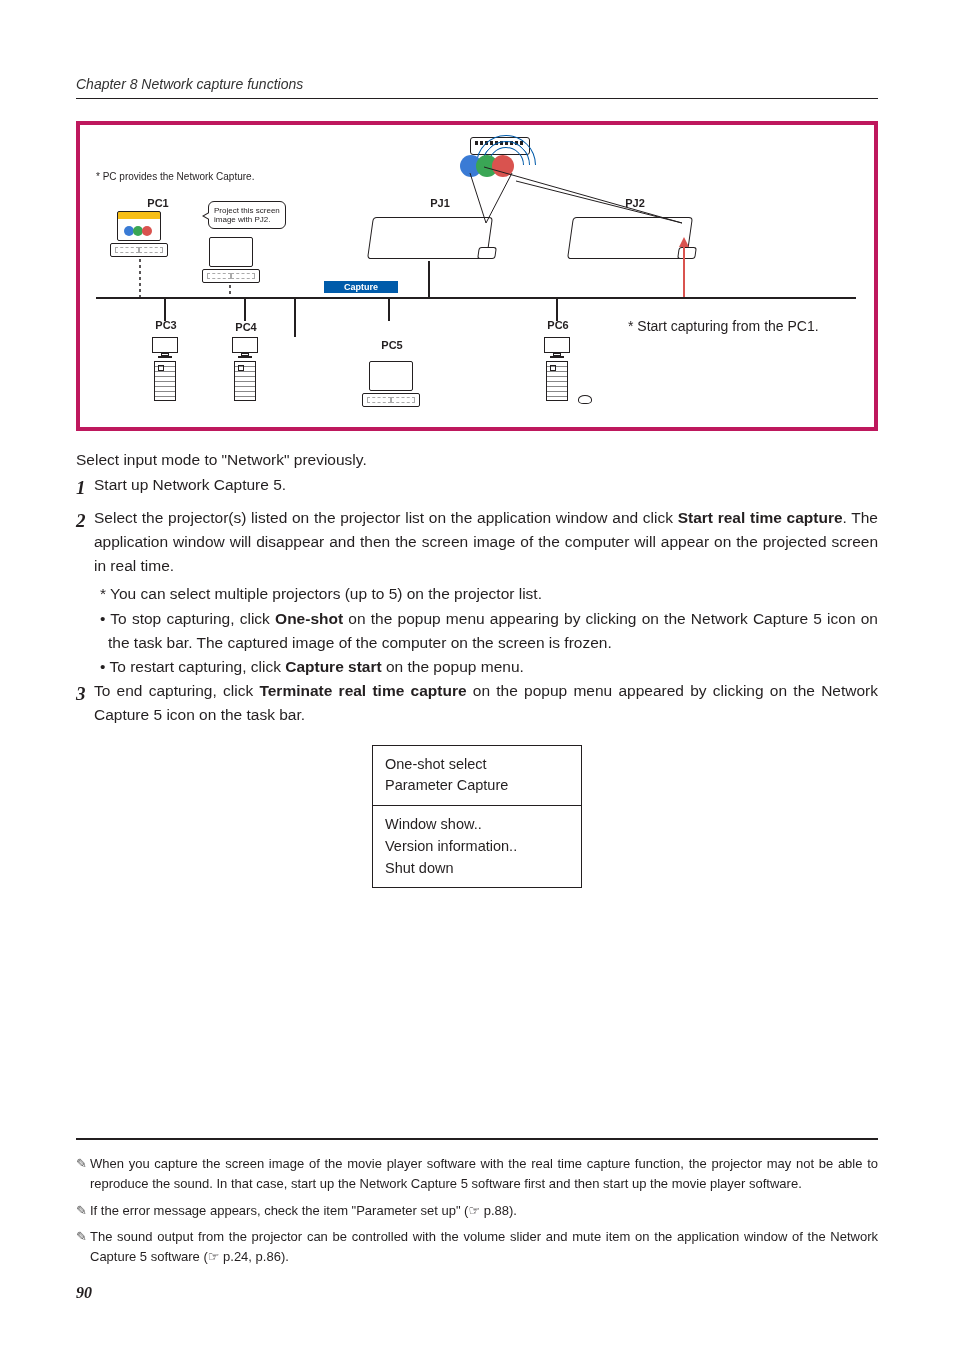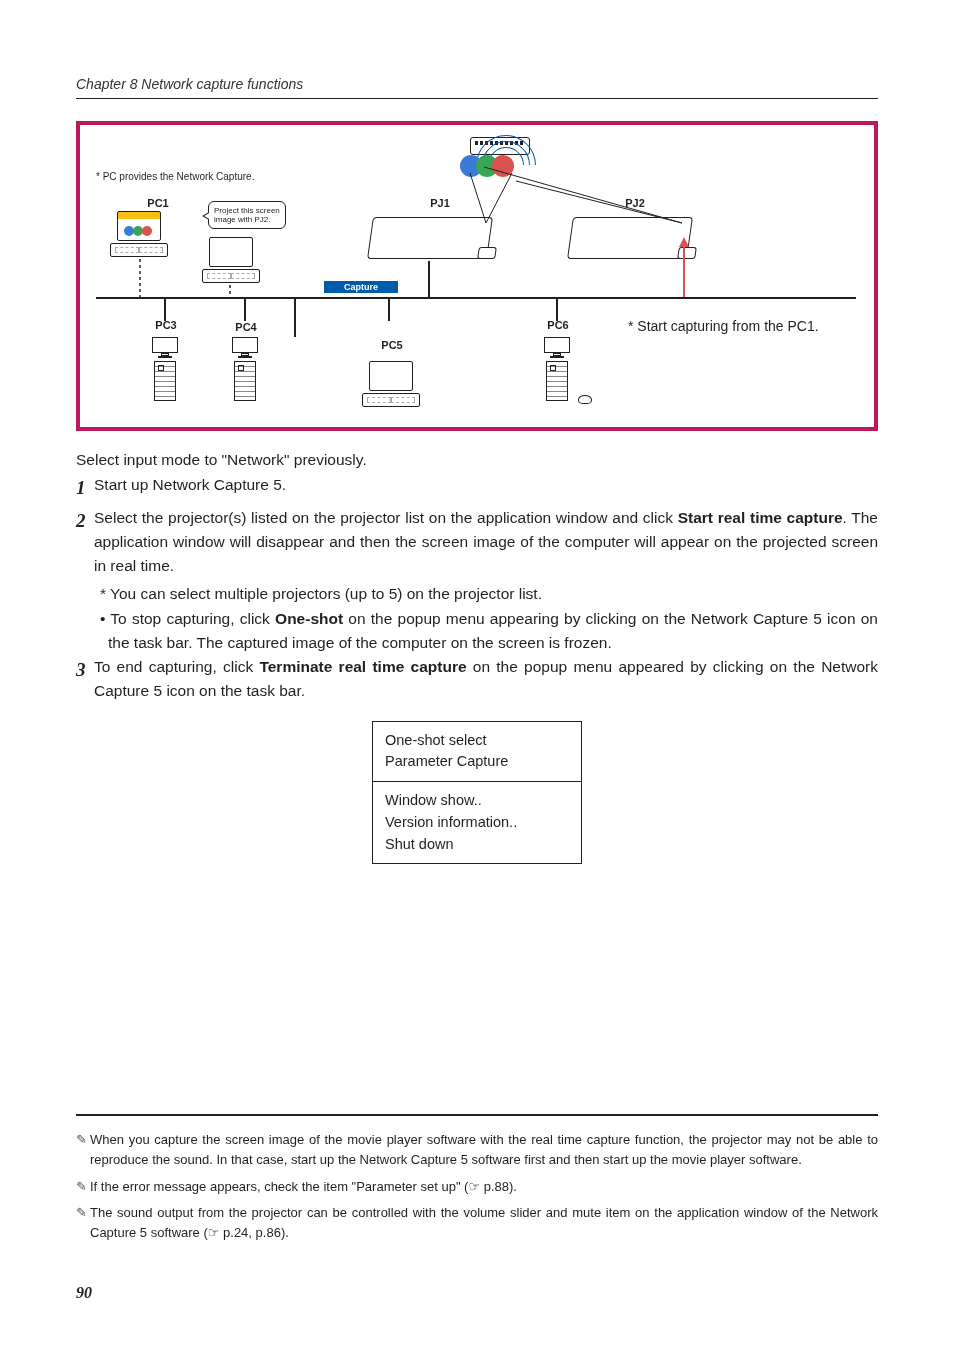--- a/index.html
+++ b/index.html
@@ -200,20 +200,23 @@
   <div class="step">
     <div class="step-num">2</div>
     <div class="step-body">
       <span>Select the projector(s) listed on the projector list on the application window and click </span><b>Start real time capture</b><span>. The application window will disappear and then the screen image of the computer will appear on the projected screen in real time.</span>
     </div>
   </div>
   <div class="sub">* You can select multiple projectors (up to 5) on the projector list.</div>
   <div class="sub">
     <span>• To stop capturing, click </span><b>One-shot</b><span> on the popup menu appearing by clicking on the Network Capture 5 icon on the task bar. The captured image of the computer on the screen is frozen.</span>
   </div>
+  <div class="sub">
+    <span>• To restart capturing, click </span><b>Capture start</b><span> on the popup menu.</span>
+  </div>
 
   <div class="step">
     <div class="step-num">3</div>
     <div class="step-body">
       <span>To end capturing, click </span><b>Terminate real time capture</b><span> on the popup menu appeared by clicking on the Network Capture 5 icon on the task bar.</span>
     </div>
   </div>
 
   <div class="popup-menu">
     <div class="sect">

